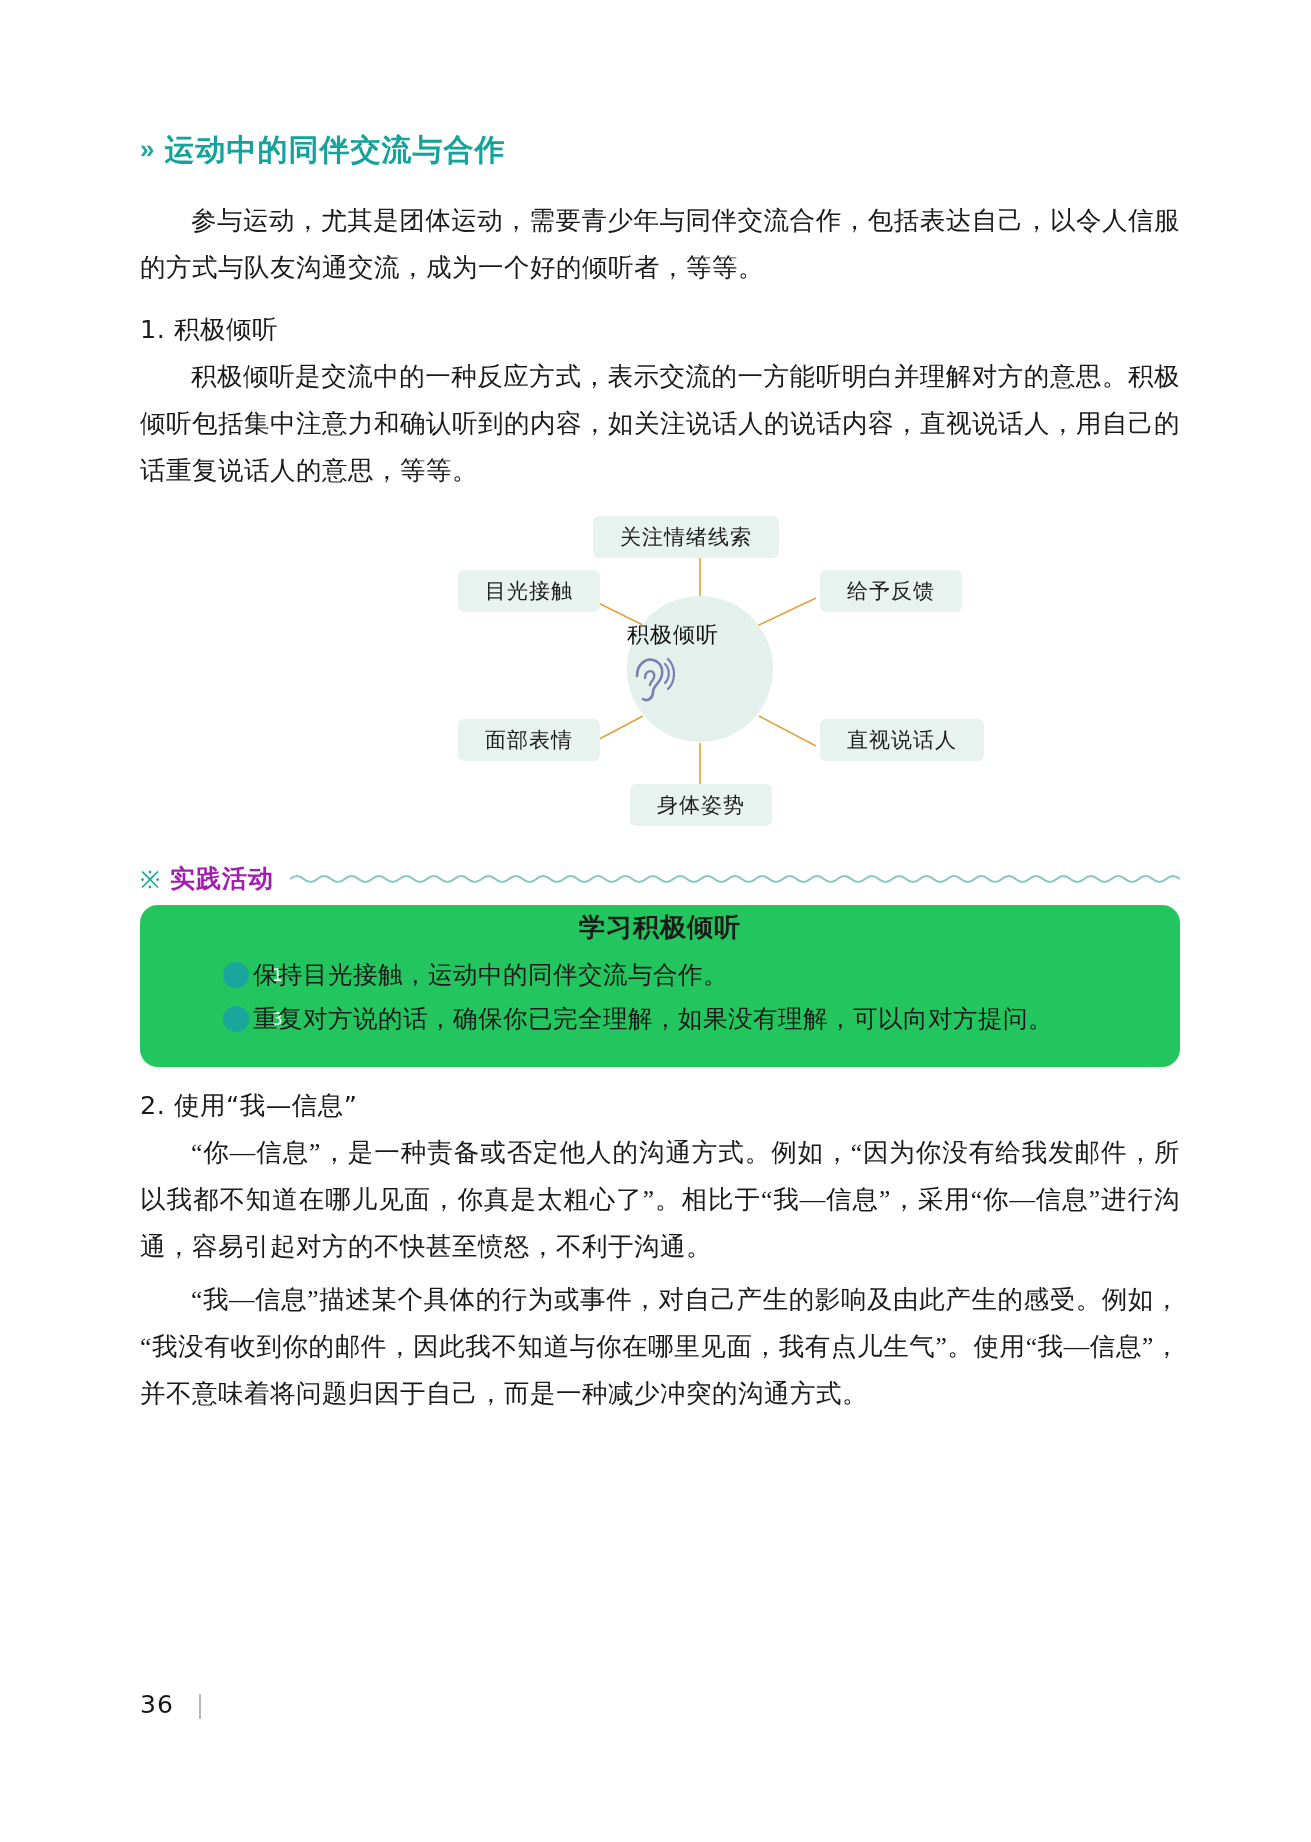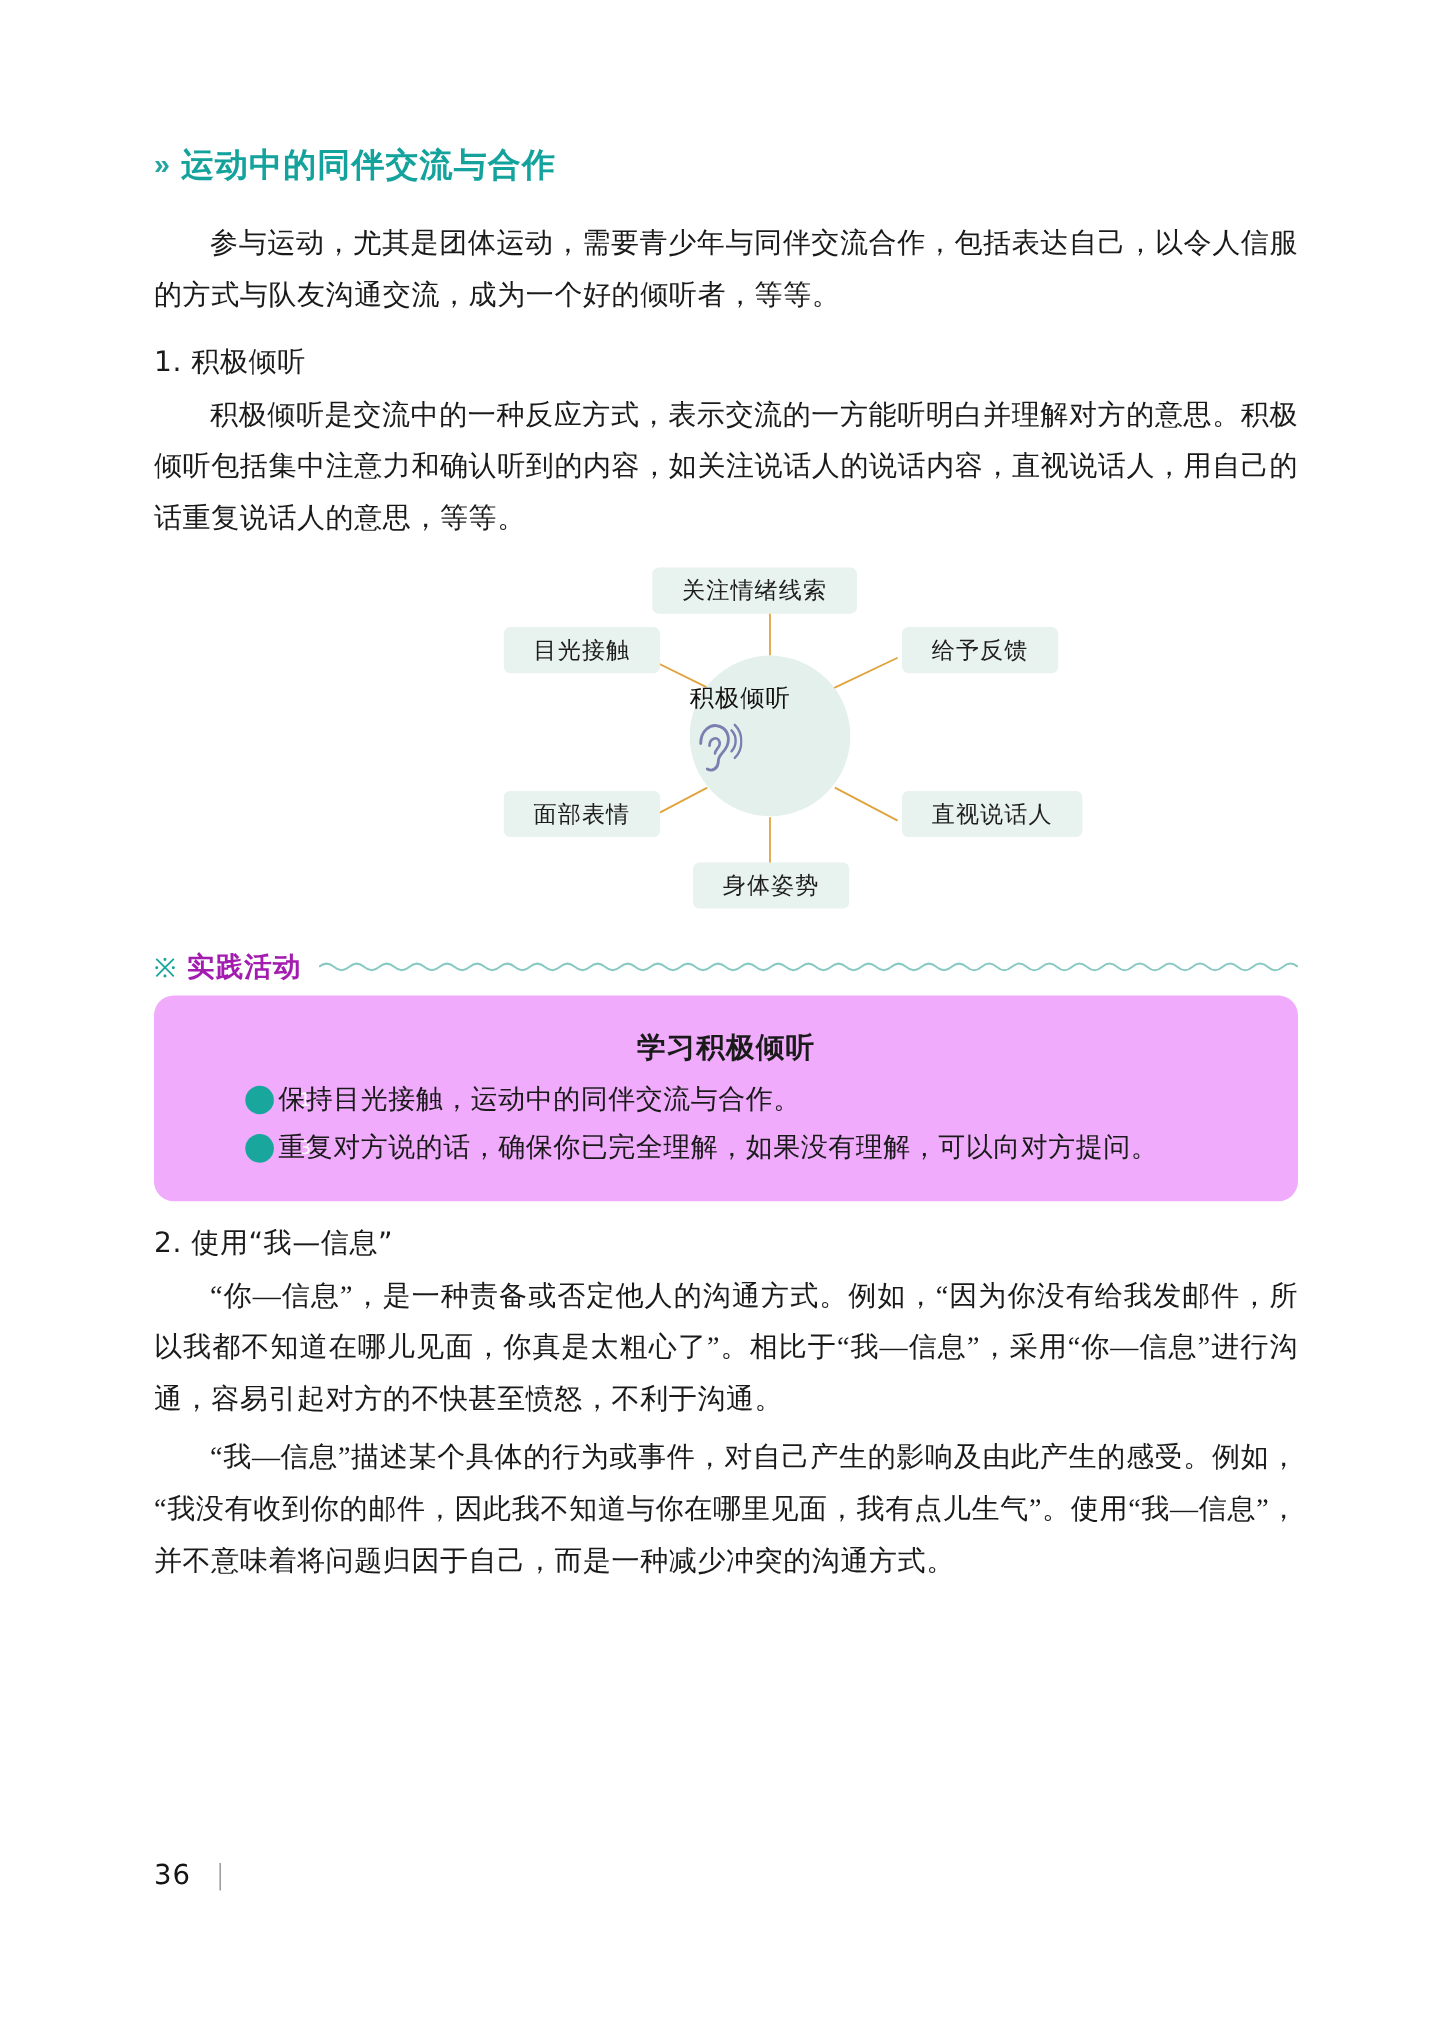--- a/index.html
+++ b/index.html
@@ -126,23 +126,23 @@
     font-weight: bold;
     font-family: "DejaVu Sans", "Liberation Sans", sans-serif;
     letter-spacing: 1px;
   }
   .practice-head .wave {
     flex: 1;
     height: 14px;
     margin-left: 6px;
   }
   .practice-box {
-    background: #f0abfc;
+    background: #22c55e;
     border-radius: 18px;
-    padding: 30px 34px 26px 34px;
+    padding: 5px 34px 26px 34px;
   }
   .practice-box .box-title {
     text-align: center;
     font-size: 26px;
     font-family: "DejaVu Sans", "Liberation Sans", sans-serif;
     font-weight: bold;
     margin-bottom: 8px;
     letter-spacing: 1px;
   }
   .practice-box p {

